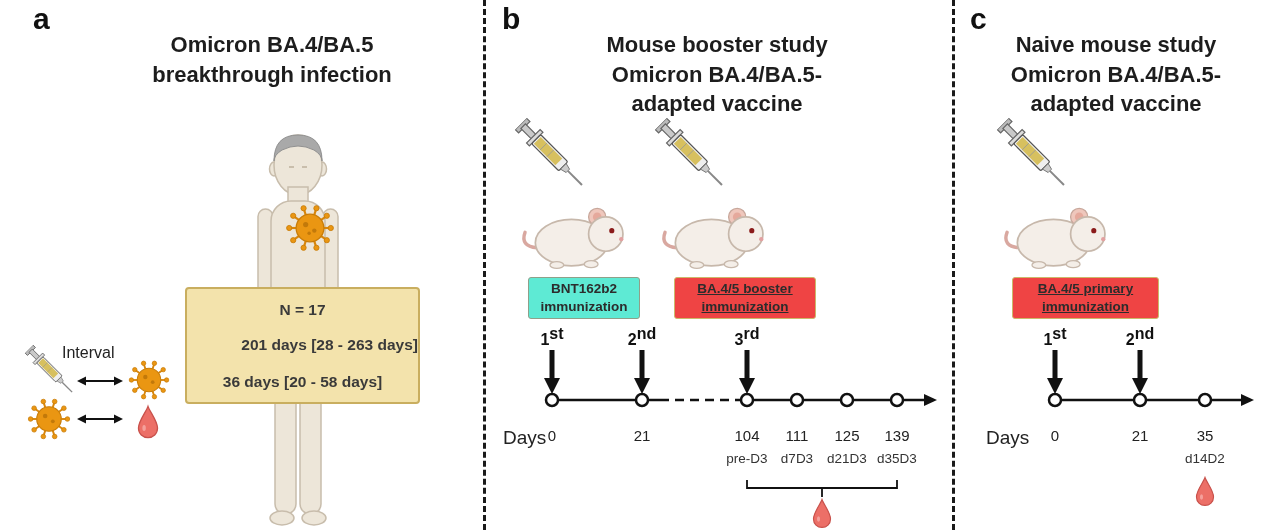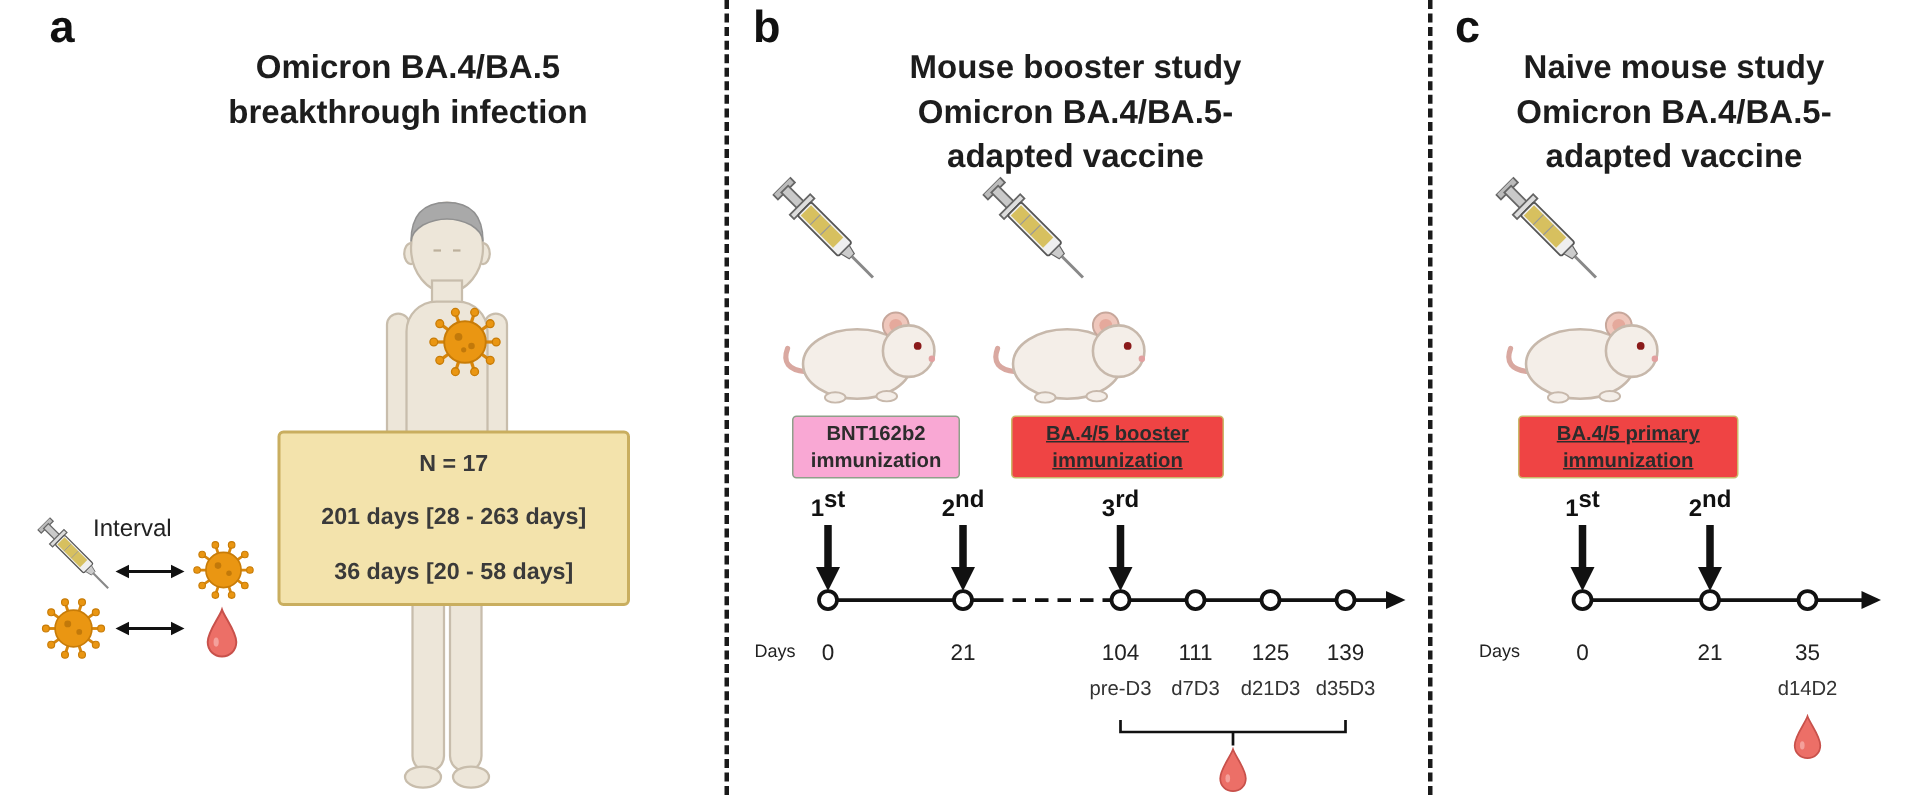--- a/index.html
+++ b/index.html
@@ -7,30 +7,30 @@
   #figure{position:relative;width:1280px;height:530px;background:#fff;overflow:hidden;}
   .abs{position:absolute;}
   .sep{position:absolute;top:0;bottom:0;border-left:3px dashed #1a1a1a;width:0;}
   .plabel{position:absolute;font-size:30px;font-weight:700;color:#111;}
   .panel-title{position:absolute;font-weight:700;font-size:22px;line-height:1.35;text-align:center;white-space:pre-line;color:#1d1d1d;}
   .interval-label{position:absolute;font-size:16px;color:#222;}
   .info-box{position:absolute;left:185px;top:287px;width:235px;height:117px;background:#F3E3AC;border:2px solid #C9AE5F;border-radius:4px;z-index:2;box-sizing:border-box;text-align:center;font-weight:700;color:#3a3a3a;font-size:15.5px;}
   .info-box p{margin:0;}
   .info-n{margin-top:12px !important;}
   .info-age{margin-top:4px !important;}
-  .info-i1{margin-top:17px !important;}
+  .info-i1{margin-top:17px !important;text-align:right;}
   .info-i2{margin-top:19px !important;text-align:center;}
   .label-box{position:absolute;border-radius:3px;display:flex;align-items:center;justify-content:center;text-align:center;font-weight:700;font-size:13.5px;line-height:1.3;white-space:pre-line;box-sizing:border-box;color:#2c2c2c;}
-  .box-green{background:#f9a8d4;border:1.5px solid #8FA08A;}
+  .box-green{background:#5eead4;border:1.5px solid #8FA08A;}
   .box-yellow{background:#ef4444;border:1.5px solid #CBB96B;text-decoration:underline;}
   .dose{position:absolute;width:44px;text-align:center;font-weight:700;font-size:16px;color:#111;}
   .dose sup{font-size:16px;margin-top:20px;}
   .ticklabel{position:absolute;width:44px;text-align:center;font-size:15px;color:#222;}
   .sublabel{position:absolute;width:50px;text-align:center;font-size:13.5px;color:#333;}
-  .dayslbl{position:absolute;font-size:12px;color:#222;}
+  .dayslbl{position:absolute;font-size:19px;color:#222;}
   .rot45{transform:rotate(45deg);transform-origin:center;}
   svg{display:block;}
 </style>
 </head>
 <body>
 
 <div id="figure">
 
   <div class="sep" style="left:483px"></div>
   <div class="sep" style="left:952px"></div>

